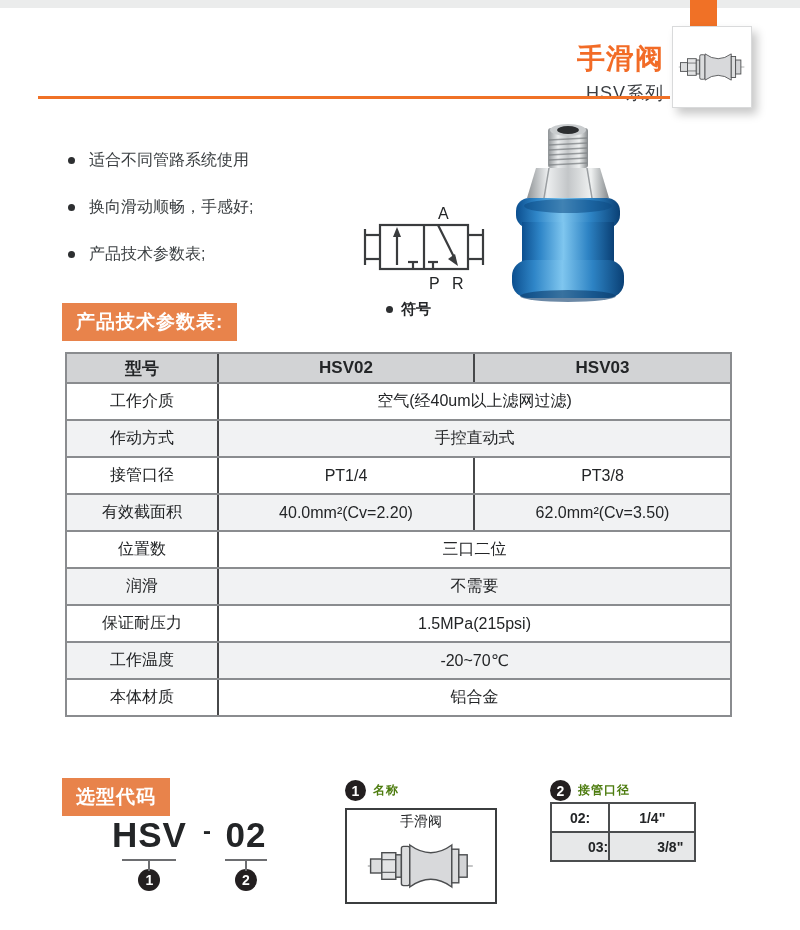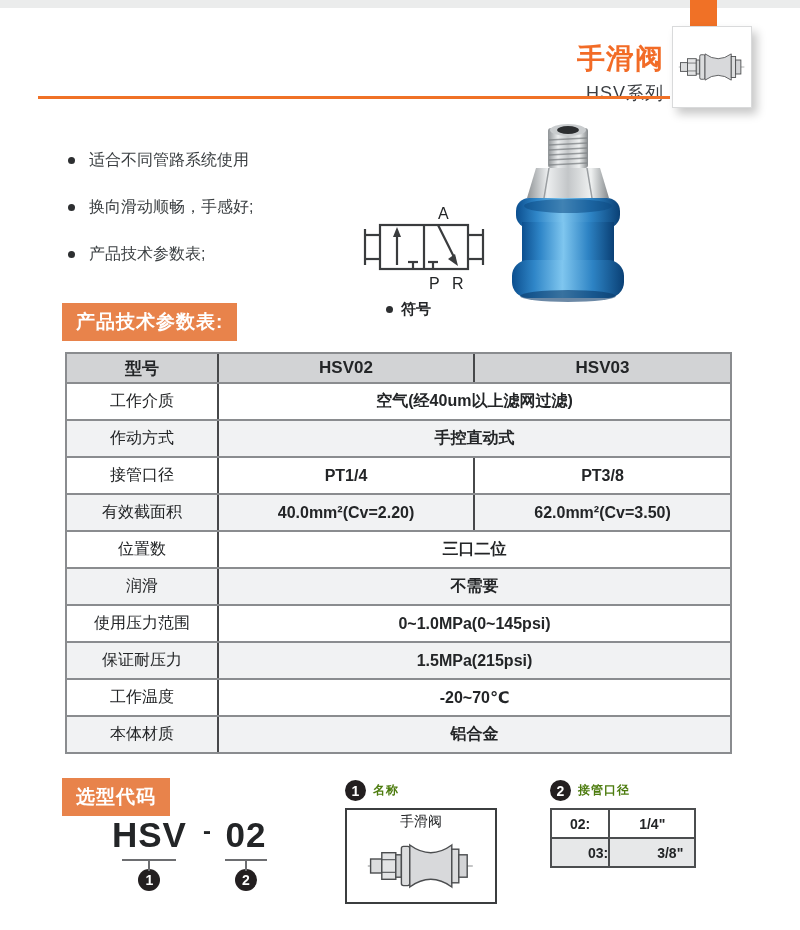--- a/index.html
+++ b/index.html
@@ -46,21 +46,21 @@
   .order-label-pos { left:62px; top:778px; }
 
   
   .spec-table-pos { left:65px; top:352px; }
   table.spec { border-collapse:collapse; width:665px; table-layout:fixed; }
   table.spec col.c1 { width:152px; } table.spec col.c2 { width:256px; } table.spec col.c3 { width:257px; }
   table.spec th, table.spec td {
     border-top:2px solid #8a8c8f; border-bottom:2px solid #8a8c8f;
     height:37px; text-align:center; font-size:16px; color:#232527; background-clip:padding-box;
   }
-  table.spec th + th, table.spec td + td { border-left:2px solid #47484a;font-weight:bold; }
+  table.spec th + th, table.spec td + td { border-left:2px solid #47484a; }
   table.spec { border-left:2px solid #8a8c8f; border-right:2px solid #8a8c8f; }
   table.spec thead th { background:#d2d3d5; font-weight:bold; font-size:17px; height:30px; }
   table.spec tbody tr:nth-child(even) td { background:#f1f2f3; }
 
   
   .code-row { left:112px; top:815px; display:flex; align-items:flex-start; }
   .code-part { display:flex; flex-direction:column; align-items:center; margin-right:16px; }
   .code-text { font-size:35px; font-weight:bold; color:#232527; letter-spacing:1px; }
   .code-dash { font-size:24px; font-weight:bold; color:#232527; margin:0 14px 0 0; padding-top:2px; }
   .bracket { margin-top:4px; width:54px; height:10px; border-top:2px solid #6d6e71; position:relative; }
@@ -76,21 +76,21 @@
   .callout-header .num-circle { width:21px; height:21px; margin-right:7px; }
   .callout-title { font-size:12px; font-weight:bold; color:#4d7c0f; letter-spacing:1px; }
   .callout1-pos { left:345px; top:780px; }
   .callout2-pos { left:550px; top:780px; }
   .name-box {
     margin-top:7px; width:152px; height:96px; border:2px solid #3b3d3f; background:#fff;
     display:flex; flex-direction:column; align-items:center;
   }
   .name-box .prod-name { font-size:14px; color:#232527; margin-top:3px; }
 
-  table.port { border-collapse:collapse; margin-top:7px; }
+  table.port { border-collapse:collapse; margin-top:1px; }
   table.port td {
     border:2px solid #4b4d4f; height:29px; text-align:center;
     font-size:14px; color:#232527; font-weight:bold;
   }
   table.port td.k { width:46px; } table.port td.v { width:86px; }
   table.port tr:nth-child(2) td { background:#e7e8e9;padding-left:36px; }
 
   svg .ln { stroke:#3a3c3e; stroke-width:2.2; fill:none; }
   svg text { font-family:"Liberation Sans","DejaVu Sans",sans-serif; }
 </style>
@@ -250,24 +250,20 @@
       </tr>
       <tr>
         <td>位置数</td>
         <td colspan="2">三口二位</td>
       </tr>
       <tr>
         <td>润滑</td>
         <td colspan="2">不需要</td>
       </tr>
       <tr>
-        <td>使用压力范围</td>
-        <td colspan="2">0~1.0MPa(0~145psi)</td>
-      </tr>
-      <tr>
         <td>保证耐压力</td>
         <td colspan="2">1.5MPa(215psi)</td>
       </tr>
       <tr>
         <td>工作温度</td>
         <td colspan="2">-20~70℃</td>
       </tr>
       <tr>
         <td>本体材质</td>
         <td colspan="2">铝合金</td>

